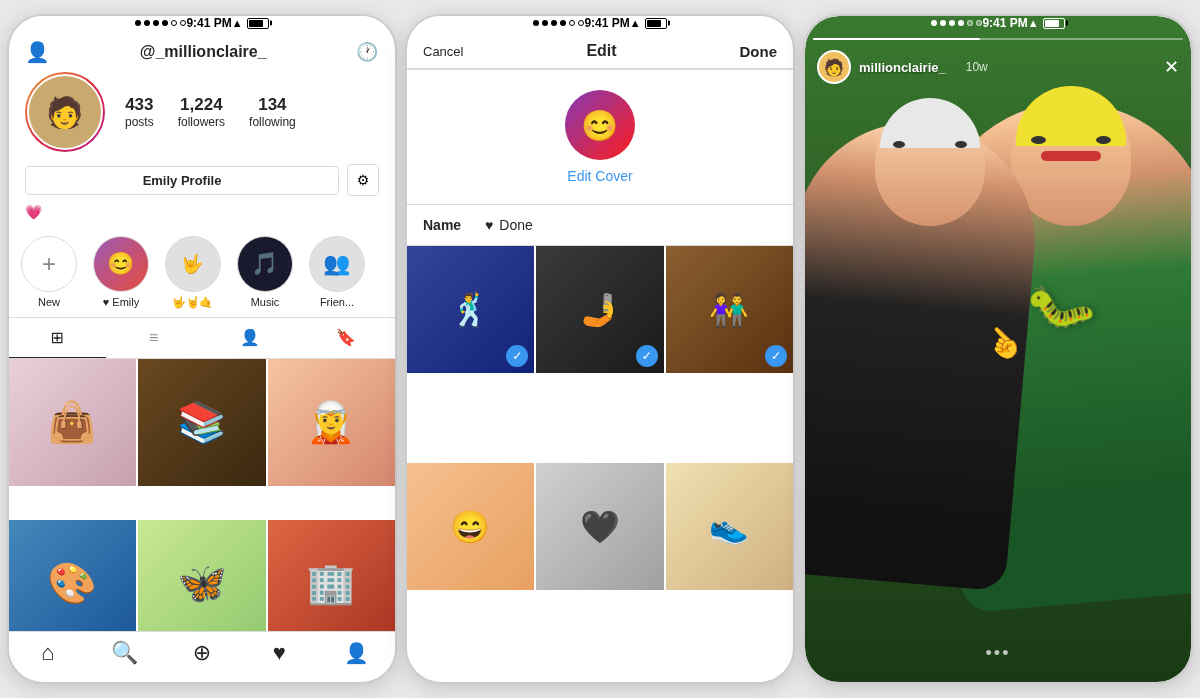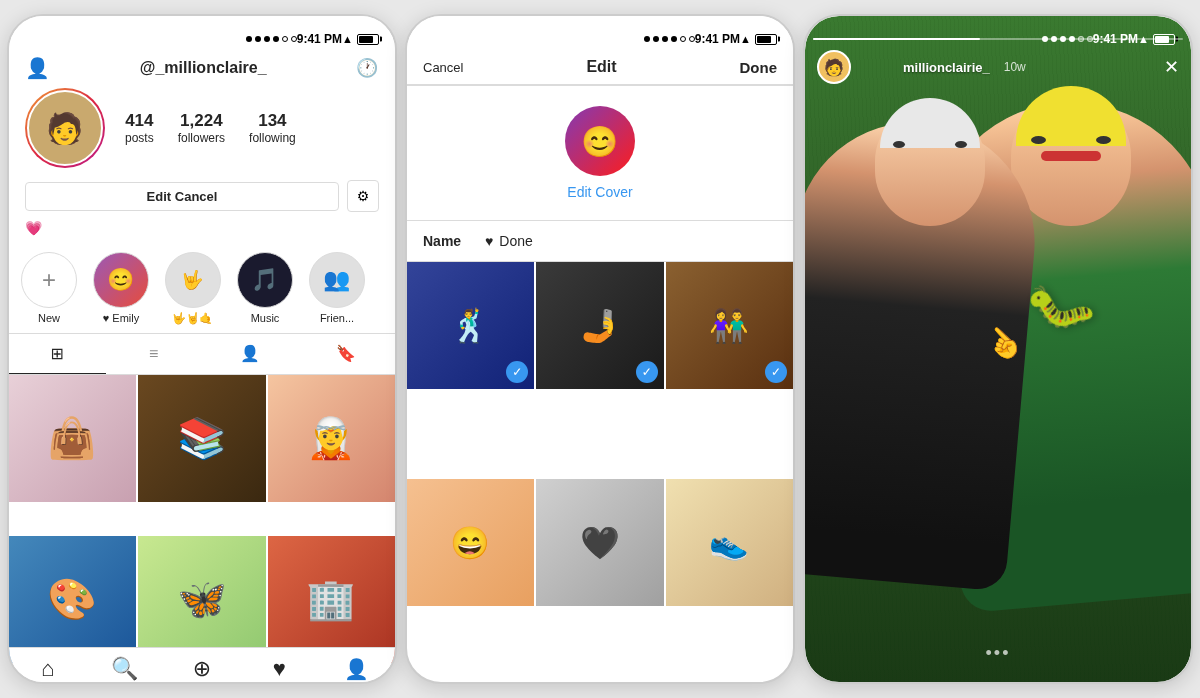--- a/index.html
+++ b/index.html
@@ -24,23 +24,23 @@
       position: relative;
       box-shadow: 0 4px 20px rgba(0,0,0,0.15);
     }
     .phone-1 { width: 390px; height: 670px; }
     .phone-2 { width: 390px; height: 670px; }
     .phone-3 { width: 390px; height: 670px; }
 
     
     .status-bar {
       display: flex;
-      justify-content: flex-end;
+      justify-content: center;
       align-items: center;
-      padding: 16px 16px 4px;
+      padding: 0 16px 4px;
       font-size: 11px;
       font-weight: 600;
       color: #000;
       background: #fff;
     }
     .status-dots { display: flex; gap: 3px; }
     .status-dot {
       width: 6px; height: 6px;
       border-radius: 50%;
       background: #000;
@@ -328,36 +328,36 @@
       <span class="profile-username">@_millionclaire_</span>
       <span style="font-size:18px;">🕐</span>
     </div>
 
     <div class="avatar-stats">
       <div class="avatar-large">
         <div class="avatar-inner">🧑</div>
       </div>
       <div class="stats-row">
         <div class="stat-col">
-          <div class="stat-num">414</div>
+          <div class="stat-num">433</div>
           <div class="stat-label">posts</div>
         </div>
         <div class="stat-col">
           <div class="stat-num">1,224</div>
           <div class="stat-label">followers</div>
         </div>
         <div class="stat-col">
           <div class="stat-num">134</div>
           <div class="stat-label">following</div>
         </div>
       </div>
     </div>
 
     <div class="profile-actions">
-      <div class="edit-profile-btn">Edit Cancel</div>
+      <div class="edit-profile-btn">Emily Profile</div>
       <div class="settings-btn">
         <span>⚙</span>
       </div>
     </div>
 
     <div class="profile-bio">💗</div>
 
     <div class="highlights-row">
       <div class="highlight-item">
         <div class="highlight-circle new-circle">+</div>
@@ -614,24 +614,24 @@
     ">
       <div style="
         width:34px;height:34px;
         border-radius:50%;
         background:#f0c060;
         border:2px solid #fff;
         display:flex;align-items:center;justify-content:center;
         font-size:16px;
         overflow:hidden;
       ">🧑</div>
-      <div style="display:flex;flex-direction:column;margin-left:44px;">
+      <div style="display:flex;flex-direction:column;">
         <span style="color:#fff;font-size:13px;font-weight:600;text-shadow:0 1px 2px rgba(0,0,0,0.5);">millionclairie_</span>
       </div>
-      <span style="color:rgba(255,255,255,0.8);font-size:12px;margin-left:6px;">10w</span>
+      <span style="color:rgba(255,255,255,0.8);font-size:12px;margin-left:12px;">10w</span>
       <span style="color:#fff;font-size:18px;margin-left:auto;">✕</span>
     </div>
 
     <div style="
       position:absolute;
       bottom:18px;
       left:50%;
       transform:translateX(-50%);
       display:flex;gap:6px;
       z-index:20;

